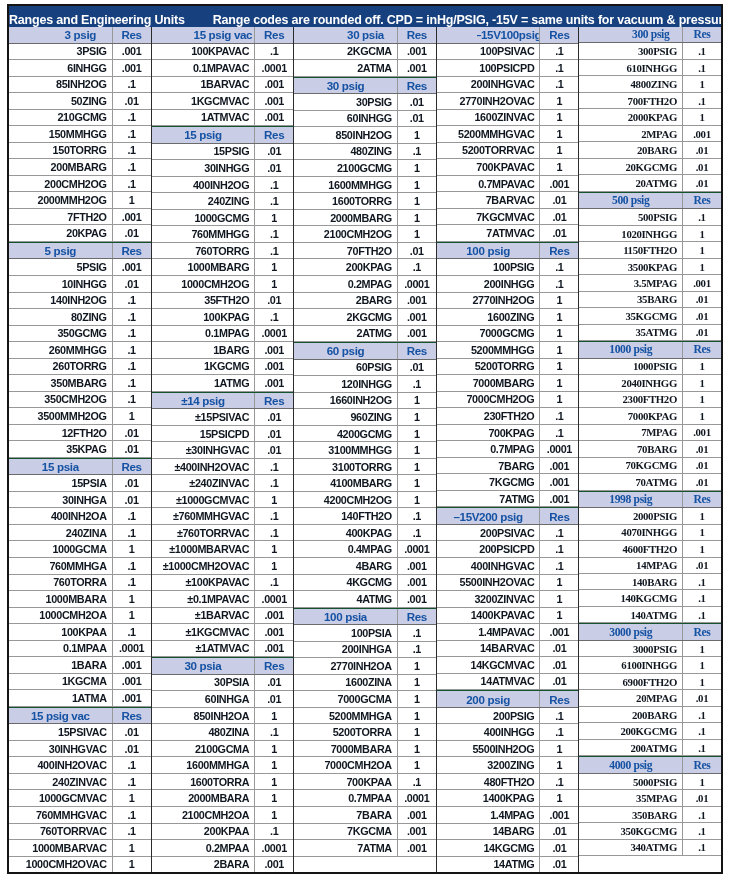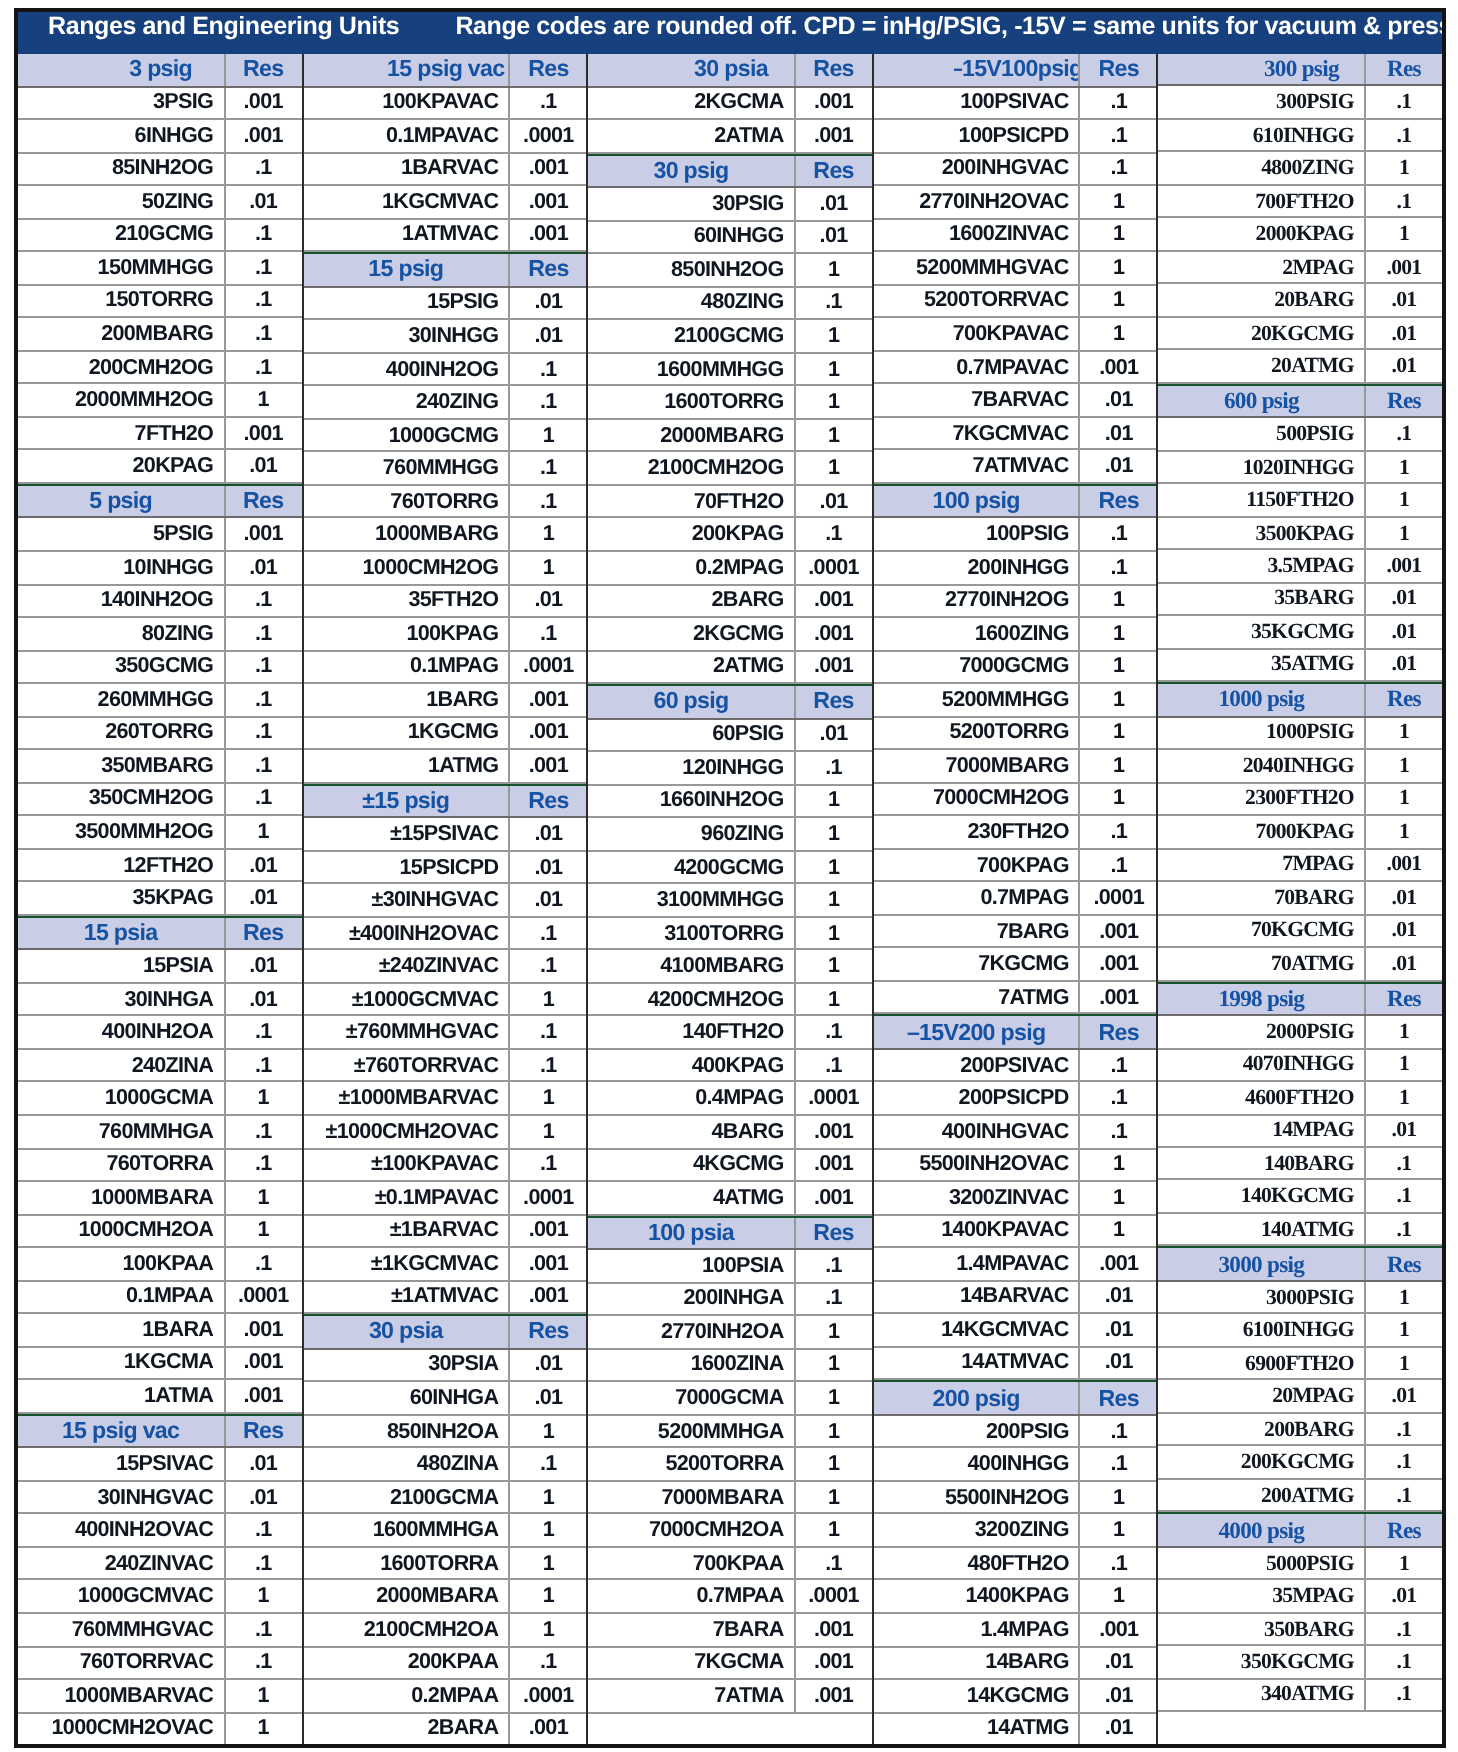--- a/index.html
+++ b/index.html
@@ -2,21 +2,21 @@
 <html><head>
 <meta charset="utf-8">
 <style>
   * { margin:0; padding:0; box-sizing:border-box; }
   html,body { width:729px; height:876px; background:#ffffff;
     font-family:"Liberation Sans","DejaVu Sans",sans-serif; }
   .page { width:729px; height:876px; padding:4px 6px 2px 7px; }
   .frame { width:716px; height:870px; border:2px solid #141414;
     display:flex; flex-direction:column; background:#fff; }
   .titlebar { flex:0 0 21px; background:#17407e; color:#fff;
-    display:flex; align-items:flex-start; padding:0 15px; font-size:12.5px;
+    display:flex; align-items:flex-end; padding:0 0; font-size:12.5px;
     font-weight:bold; letter-spacing:-0.2px; white-space:nowrap; overflow:hidden; }
   .titlebar .title { margin-right:28px; }
   .grid { flex:1 1 auto; display:flex; min-height:0; }
   .col { flex:1 1 0; display:flex; flex-direction:column;
     border-right:1.5px solid #2b2b2b; min-width:0; }
   .col:last-child { border-right:none;font-family:Liberation Serif, serif; }
   .row { flex:1 1 0; display:flex; border-bottom:1px solid #989898;
     min-height:0; font-size:10.8px; font-weight:bold; color:#101720;
     letter-spacing:-0.35px; align-items:stretch; }
   .col .row:last-child { border-bottom:none; }
@@ -330,21 +330,21 @@
           </div>
           <div class="row">
             <div class="cell range">1KGCMG</div>
             <div class="cell res">.001</div>
           </div>
           <div class="row">
             <div class="cell range">1ATMG</div>
             <div class="cell res">.001</div>
           </div>
           <div class="row header">
-            <div class="cell range">±15 psig</div>
+            <div class="cell range">±14 psig</div>
             <div class="cell res">Res</div>
           </div>
           <div class="row">
             <div class="cell range">±15PSIVAC</div>
             <div class="cell res">.01</div>
           </div>
           <div class="row">
             <div class="cell range">15PSICPD</div>
             <div class="cell res">.01</div>
           </div>
@@ -897,21 +897,21 @@
           </div>
           <div class="row">
             <div class="cell range">20KGCMG</div>
             <div class="cell res">.01</div>
           </div>
           <div class="row">
             <div class="cell range">20ATMG</div>
             <div class="cell res">.01</div>
           </div>
           <div class="row header">
-            <div class="cell range">600 psig</div>
+            <div class="cell range">500 psig</div>
             <div class="cell res">Res</div>
           </div>
           <div class="row">
             <div class="cell range">500PSIG</div>
             <div class="cell res">.1</div>
           </div>
           <div class="row">
             <div class="cell range">1020INHGG</div>
             <div class="cell res">1</div>
           </div>

